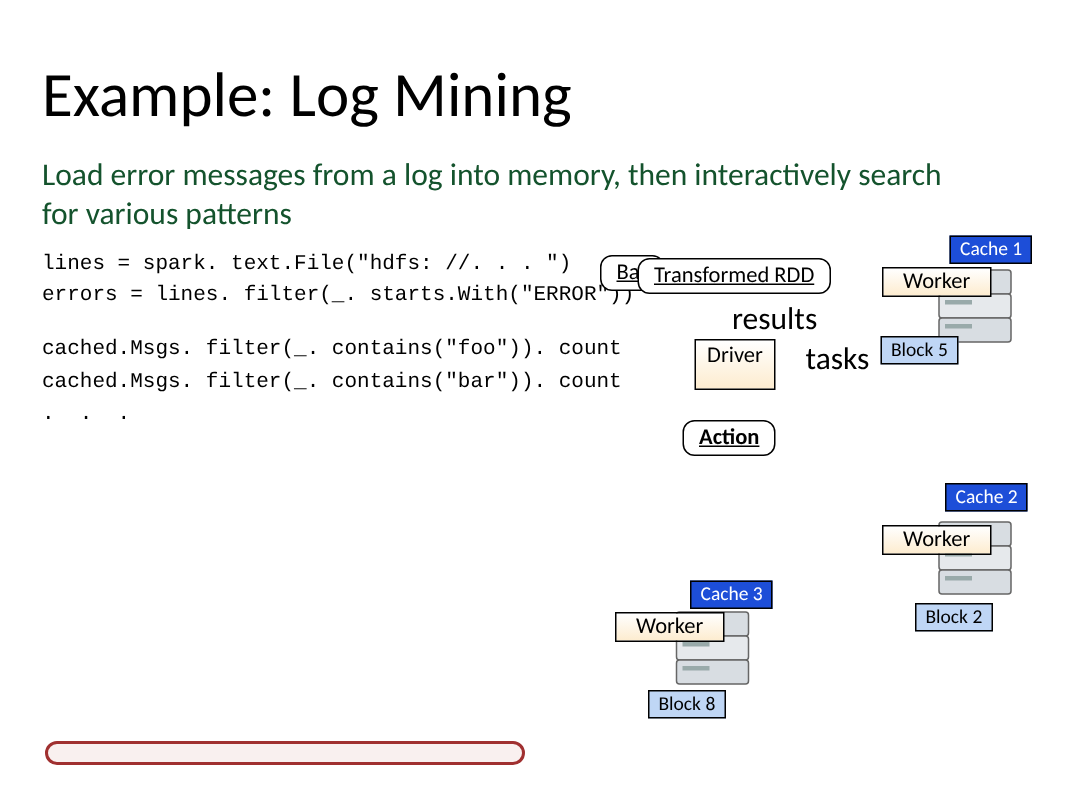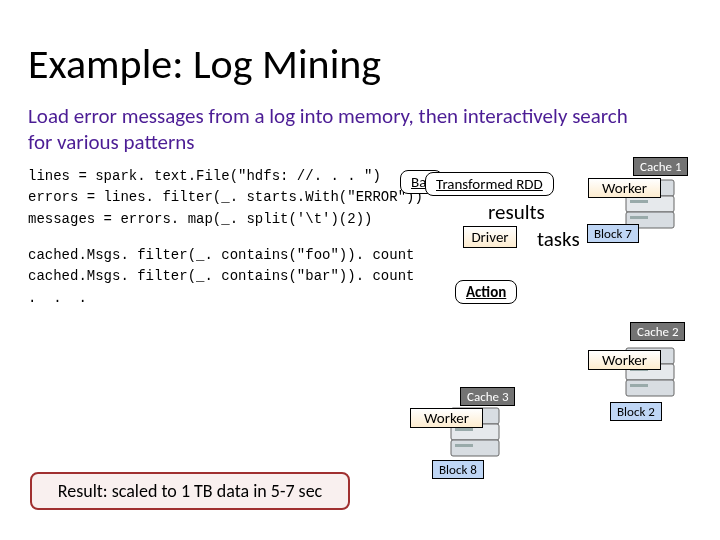--- a/index.html
+++ b/index.html
@@ -14,21 +14,21 @@
   }
   .title {
     font-size: 42px;
     font-weight: 400;
     color: #000;
     margin-bottom: 14px;
     margin-top: 18px;
   }
   .subtitle {
     font-size: 21px;
-    color: #4c1d95;
+    color: #14532d;
     line-height: 1.25;
     margin-bottom: 10px;
     max-width: 600px;
   }
   .code-block {
     font-family: Consolas, "Courier New", monospace;
     font-size: 14px;
     color: #000;
     line-height: 1.55;
     position: relative;
@@ -69,24 +69,24 @@
     z-index: 5;
   }
   .worker-box, .driver-box {
     background: linear-gradient(#fff, #fdeccf);
     border: 1.5px solid #000;
     font-size: 15px;
     text-align: center;
     position: absolute;
     z-index: 4;
   }
-  .driver-box { width: 54px; height: 22px; line-height: 20px; }
+  .driver-box { width: 54px; height: 34px; line-height: 20px; }
   .worker-box { width: 73px; height: 20px; line-height: 18px; }
   .cache-box {
-    background: #737373;
+    background: #1d4ed8;
     border: 1.5px solid #000;
     color: #fff;
     font-size: 13px;
     text-align: center;
     position: absolute;
     padding: 1px 6px;
     z-index: 5;
   }
   .block-box {
     background: #bfd6f5;
@@ -106,29 +106,27 @@
 </style>
 </head>
 <body>
 
 <h1 class="title">Example: Log Mining</h1>
 <p class="subtitle">Load error messages from a log into memory, then interactively search for various patterns</p>
 
 <div class="code-block">
   <div class="code-line">lines = spark. text.File("hdfs: //. . . ")</div>
   <div class="code-line">errors = lines. filter(_. starts.With("ERROR"))</div>
-  <div class="code-line">messages = errors. map(_. split('\t')(2))</div>
   <div class="code-gap"></div>
   <div class="code-line">cached.Msgs. filter(_. contains("foo")). count</div>
   <div class="code-line">cached.Msgs. filter(_. contains("bar")). count</div>
   <div class="code-line">.  .  .</div>
 </div>
 
 <div class="result-box">
-  <div>Result: scaled to 1 TB data in 5-7 sec</div>
 </div>
 
 <div class="label-box" style="left:400px; top:170px;">Bas</div>
 
 <div class="label-box" style="left:425px; top:172px;">Transformed RDD</div>
 
 <div class="label-box" style="left:455px; top:280px;font-weight:bold;">Action</div>
 
 <div class="anno" style="left:488px; top:199px;">results</div>
 <div class="anno" style="left:537px; top:226px;">tasks</div>
@@ -142,21 +140,21 @@
       <rect x="6" y="24" width="48" height="16" rx="2" fill="#e6e9ec" stroke="#666"></rect>
       <rect x="6" y="40" width="48" height="16" rx="2" fill="#d8dde2" stroke="#666"></rect>
       <rect x="10" y="12" width="18" height="3" fill="#9aa"></rect>
       <rect x="10" y="28" width="18" height="3" fill="#9aa"></rect>
       <rect x="10" y="44" width="18" height="3" fill="#9aa"></rect>
     </g>
   </svg>
 </div>
 <div class="worker-box" style="left:588px; top:178px;">Worker</div>
 <div class="cache-box" style="left:633px; top:157px;">Cache 1</div>
-<div class="block-box" style="left:587px; top:224px;">Block 7</div>
+<div class="block-box" style="left:587px; top:224px;">Block 5</div>
 
 <div class="server" style="left:620px; top:340px;">
   <svg width="70" height="78" viewBox="0 0 70 78">
     <g>
       <rect x="6" y="8" width="48" height="16" rx="2" fill="#d8dde2" stroke="#666"></rect>
       <rect x="6" y="24" width="48" height="16" rx="2" fill="#e6e9ec" stroke="#666"></rect>
       <rect x="6" y="40" width="48" height="16" rx="2" fill="#d8dde2" stroke="#666"></rect>
       <rect x="10" y="12" width="18" height="3" fill="#9aa"></rect>
       <rect x="10" y="28" width="18" height="3" fill="#9aa"></rect>
       <rect x="10" y="44" width="18" height="3" fill="#9aa"></rect>

